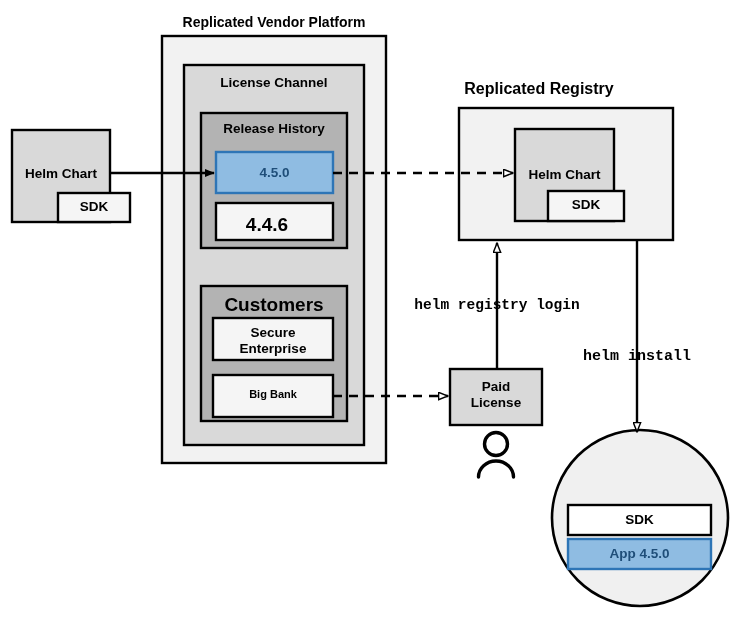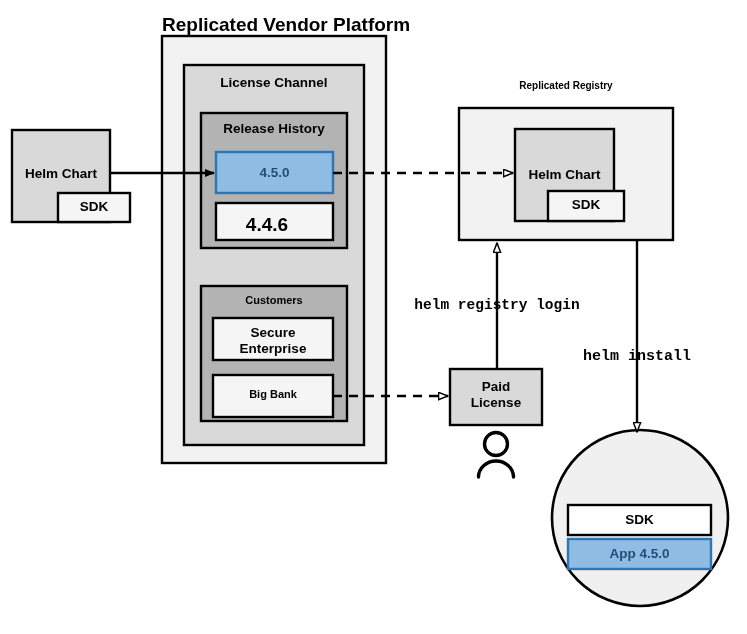--- a/index.html
+++ b/index.html
@@ -108,34 +108,34 @@
 
     <line x1="333" y1="173" x2="513" y2="173" stroke="#000000" stroke-width="2.4" stroke-dasharray="9 7" marker-end="url(#arrow-open)"></line>
 
     <line x1="333" y1="396" x2="448" y2="396" stroke="#000000" stroke-width="2.4" stroke-dasharray="9 7" marker-end="url(#arrow-open)"></line>
 
     <line x1="497" y1="369" x2="497" y2="243" stroke="#000000" stroke-width="2.4" marker-end="url(#arrow-open-up)"></line>
 
     <line x1="637" y1="240" x2="637" y2="432" stroke="#000000" stroke-width="2.4" marker-end="url(#arrow-open)"></line>
   </svg>
 
-  <div class="lbl" style="left:162px; top:14px; width:224px; font-size:19px;">Replicated Vendor Platform</div>
+  <div class="lbl" style="left:162px; top:14px; width:224px; font-size:14px;">Replicated Vendor Platform</div>
 
-  <div class="lbl" style="left:459px; top:80px; width:214px; font-size:10px;">Replicated Registry</div>
+  <div class="lbl" style="left:432px; top:80px; width:214px; font-size:16px;">Replicated Registry</div>
 
   <div class="lbl" style="left:12px; top:166px; width:98px; font-size:13.5px;">Helm Chart</div>
   <div class="lbl" style="left:58px; top:199px; width:72px; font-size:13.5px;">SDK</div>
 
   <div class="lbl" style="left:184px; top:75px; width:180px; font-size:13.5px;">License Channel</div>
 
   <div class="lbl" style="left:201px; top:121px; width:146px; font-size:13.5px;">Release History</div>
   <div class="lbl c-blue-text" style="left:216px; top:165px; width:117px; font-size:13.5px;">4.5.0</div>
   <div class="lbl" style="left:216px; top:214px; width:102px; font-size:19px;">4.4.6</div>
 
-  <div class="lbl" style="left:201px; top:294px; width:146px; font-size:11px;">Customers</div>
+  <div class="lbl" style="left:201px; top:294px; width:146px; font-size:19px;">Customers</div>
   <div class="lbl" style="left:213px; top:325px; width:120px; font-size:13.5px;">Secure
 Enterprise</div>
   <div class="lbl" style="left:213px; top:388px; width:120px; font-size:11px;">Big Bank</div>
 
   <div class="lbl" style="left:515px; top:167px; width:99px; font-size:13.5px;">Helm Chart</div>
   <div class="lbl" style="left:548px; top:197px; width:76px; font-size:13.5px;">SDK</div>
 
   <div class="lbl" style="left:450px; top:379px; width:92px; font-size:13.5px;">Paid
 License</div>
 

